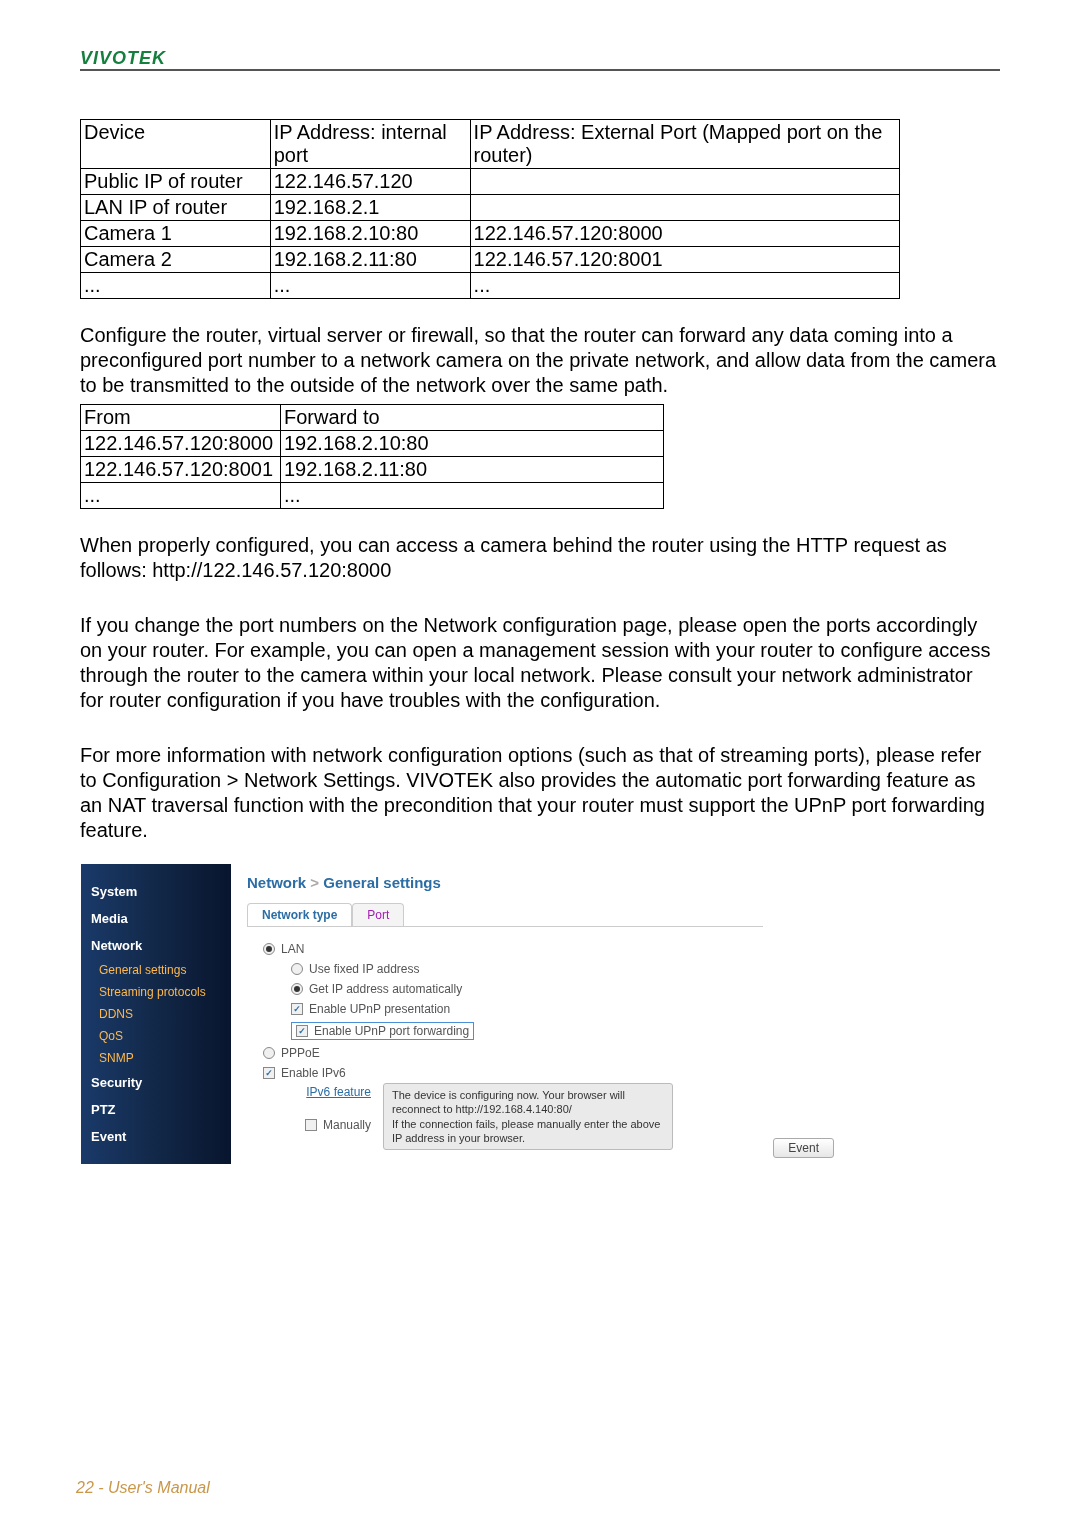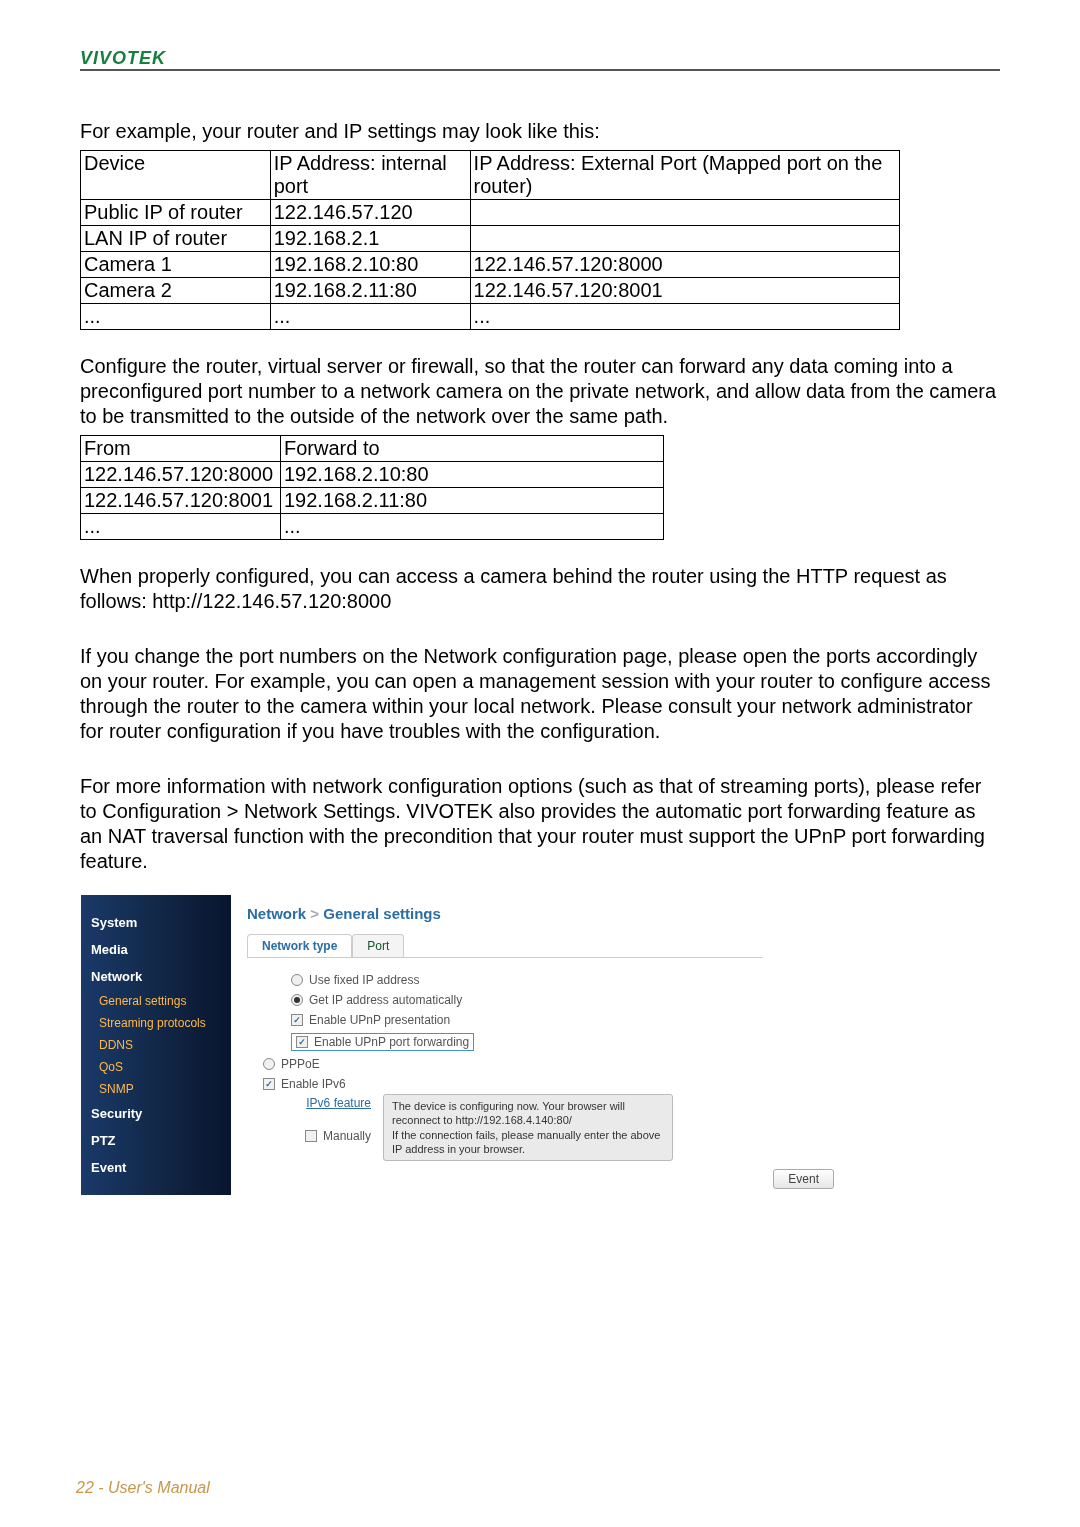--- a/index.html
+++ b/index.html
@@ -107,21 +107,21 @@
   }
   .tab {
     padding: 4px 14px;
     font-size: 12px;
     border: 1px solid #ccc;
     border-bottom: none;
     border-top-left-radius: 4px;
     border-top-right-radius: 4px;
     margin-right: 0;
     background: #f4f4f4;
-    color: #14532d;
+    color: #a21caf;
   }
   .tab.active {
     background: #fff;
     color: #2b6da4;
     font-weight: bold;
   }
   .form-row {
     display: flex;
     align-items: center;
     font-size: 12px;
@@ -206,21 +206,20 @@
   }
   .ss-wrap { position: relative; }
 </style>
 </head>
 <body>
 
 <div class="page">
   <div class="brand">VIVOTEK</div>
   <div class="topline"></div>
 
-  <p class="body-text">For example, your router and IP settings may look like this:</p>
 
   <table class="doc t1">
     <tbody>
         <tr>
       <td class="c1">Device</td>
       <td class="c2">IP Address: internal port</td>
       <td class="c3">IP Address: External Port (Mapped port on the router)</td>
     </tr>
     <tr>
       <td>Public IP of router</td>
@@ -300,20 +299,26 @@
         <div class="breadcrumb">
           <span>Network</span>
           <span class="sep">&gt;</span>
           <span>General settings</span>
         </div>
         <div class="tabs">
           <div class="tab active">Network type</div>
           <div class="tab">Port</div>
         </div>
 
+        <div class="form-row ind1">
+          <span class="radio">
+              <span class="dot"></span>
+            </span>
+          <span>LAN</span>
+        </div>
         <div class="form-row ind2">
           <span class="radio"></span>
           <span>Use fixed IP address</span>
         </div>
         <div class="form-row ind2">
           <span class="radio">
               <span class="dot"></span>
             </span>
           <span>Get IP address automatically</span>
         </div>

